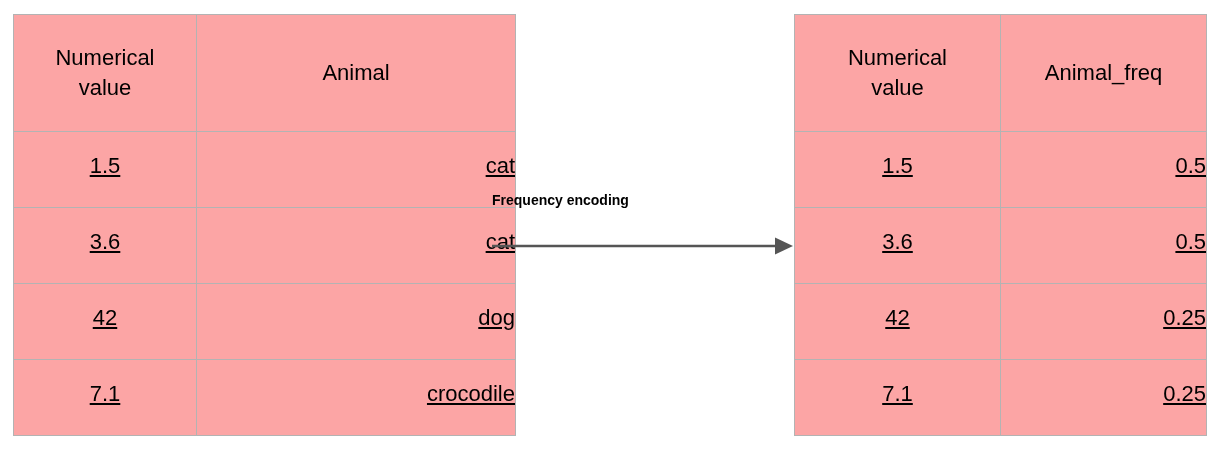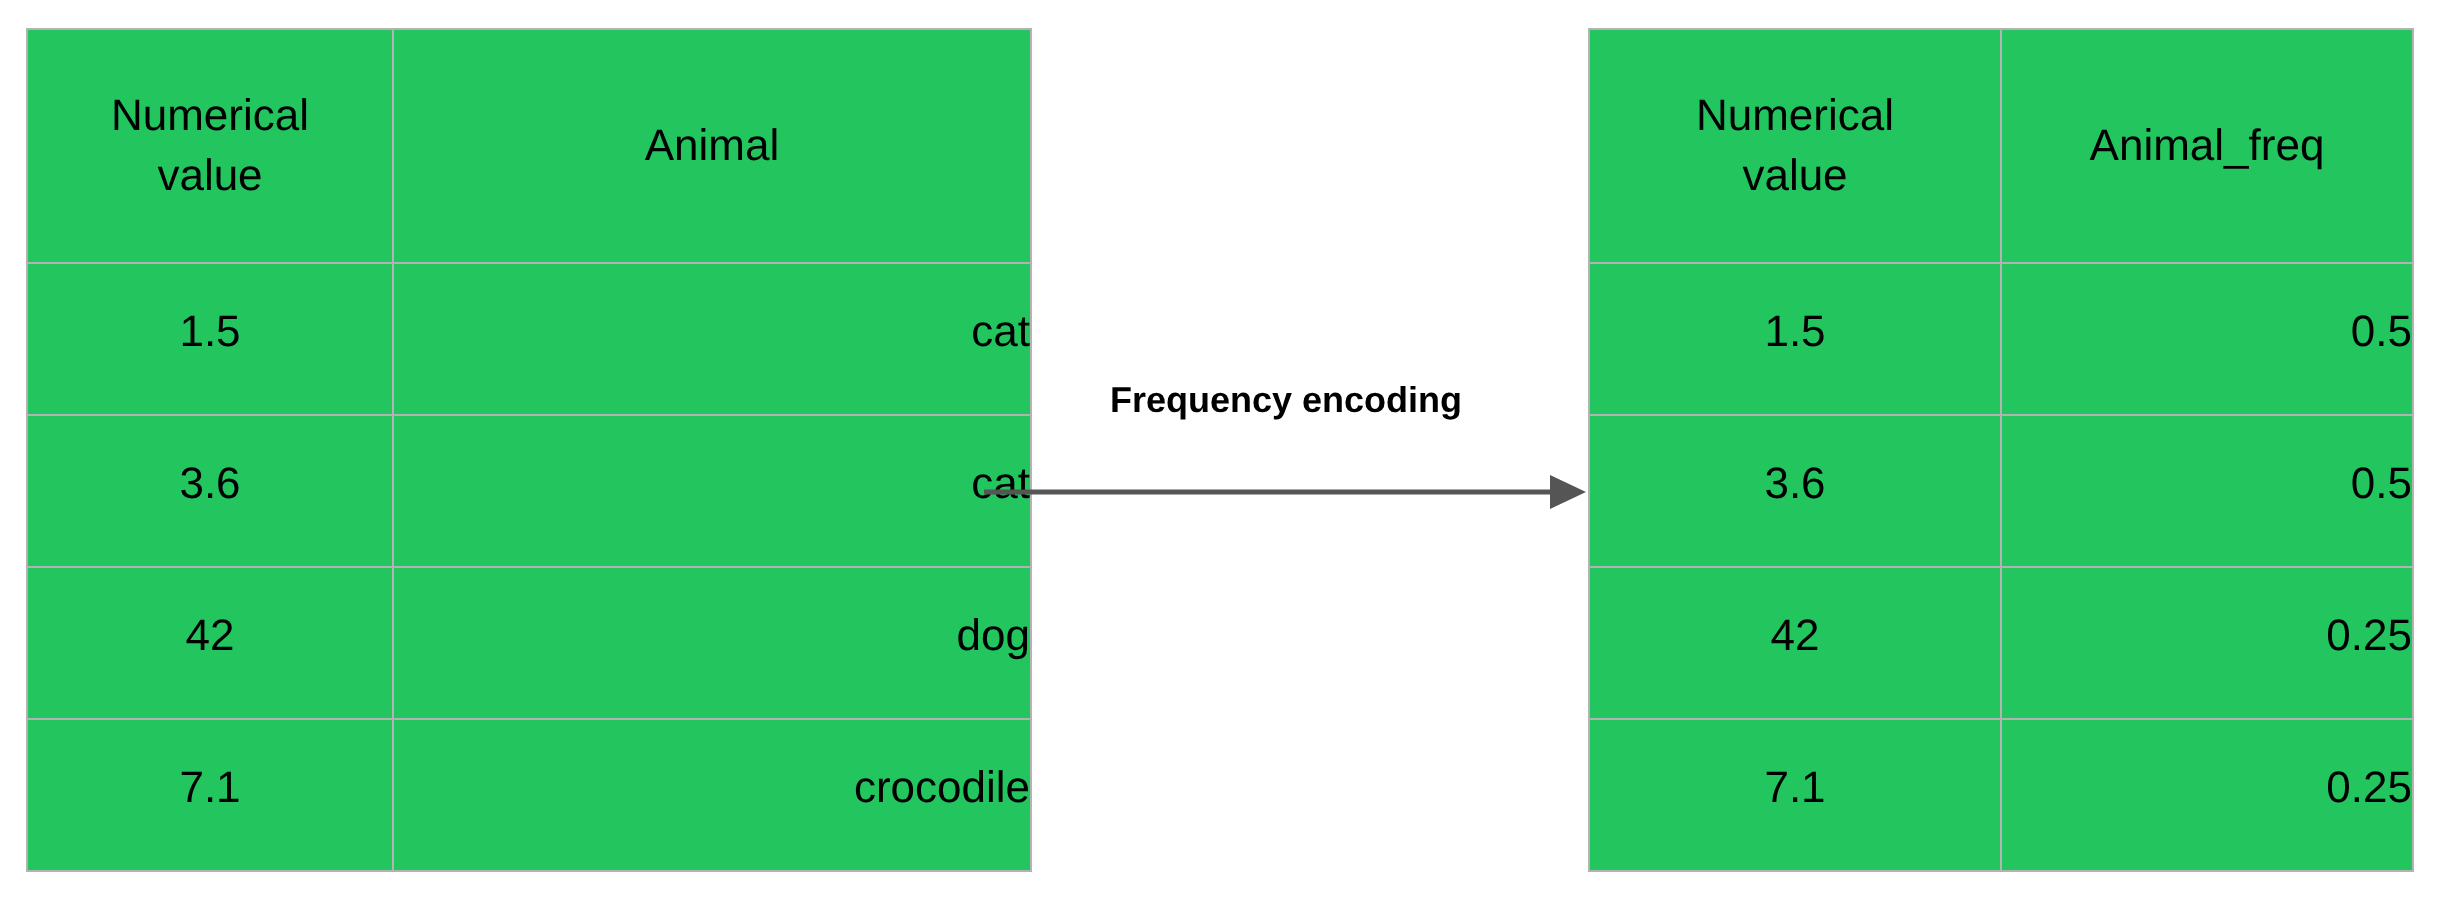--- a/index.html
+++ b/index.html
@@ -23,21 +23,21 @@
     top: 0;
     width: 1222px;
     height: 462px;
   }
 
   
   .data-table {
     position: absolute;
     border-collapse: collapse;
     table-layout: fixed;
-    background: #22c55e;
+    background: #fca5a5;
   }
   .data-table td,
   .data-table th {
     border: 1px solid #b3b3b3;
     padding: 0;
     font-weight: normal;
     font-size: 22px;
     line-height: 30px;
     color: #000000;
     vertical-align: middle;
@@ -45,20 +45,21 @@
   }
 
   .data-table thead th {
     height: 117px;
     text-align: center;
     padding: 0 6px;
   }
 
   .data-table tbody td {
     height: 76px;
+    text-decoration: underline;
   }
 
   .cell-center {
     text-align: center;
   }
   .cell-left {
     text-align: right;
     padding-left: 14px !important;
   }
 
@@ -92,22 +93,22 @@
     left: 492px;
     top: 186px;
     width: 302px;
     height: 80px;
   }
   .transform-label {
     position: absolute;
     left: 0;
     top: 0;
     width: 302px;
-    text-align: center;
-    font-size: 18px;
+    text-align: left;
+    font-size: 14px;
     font-weight: bold;
     line-height: 28px;
     color: #000000;
     white-space: nowrap;
   }
   .transform-arrow {
     position: absolute;
     left: 0;
     top: 48px;
     width: 302px;

